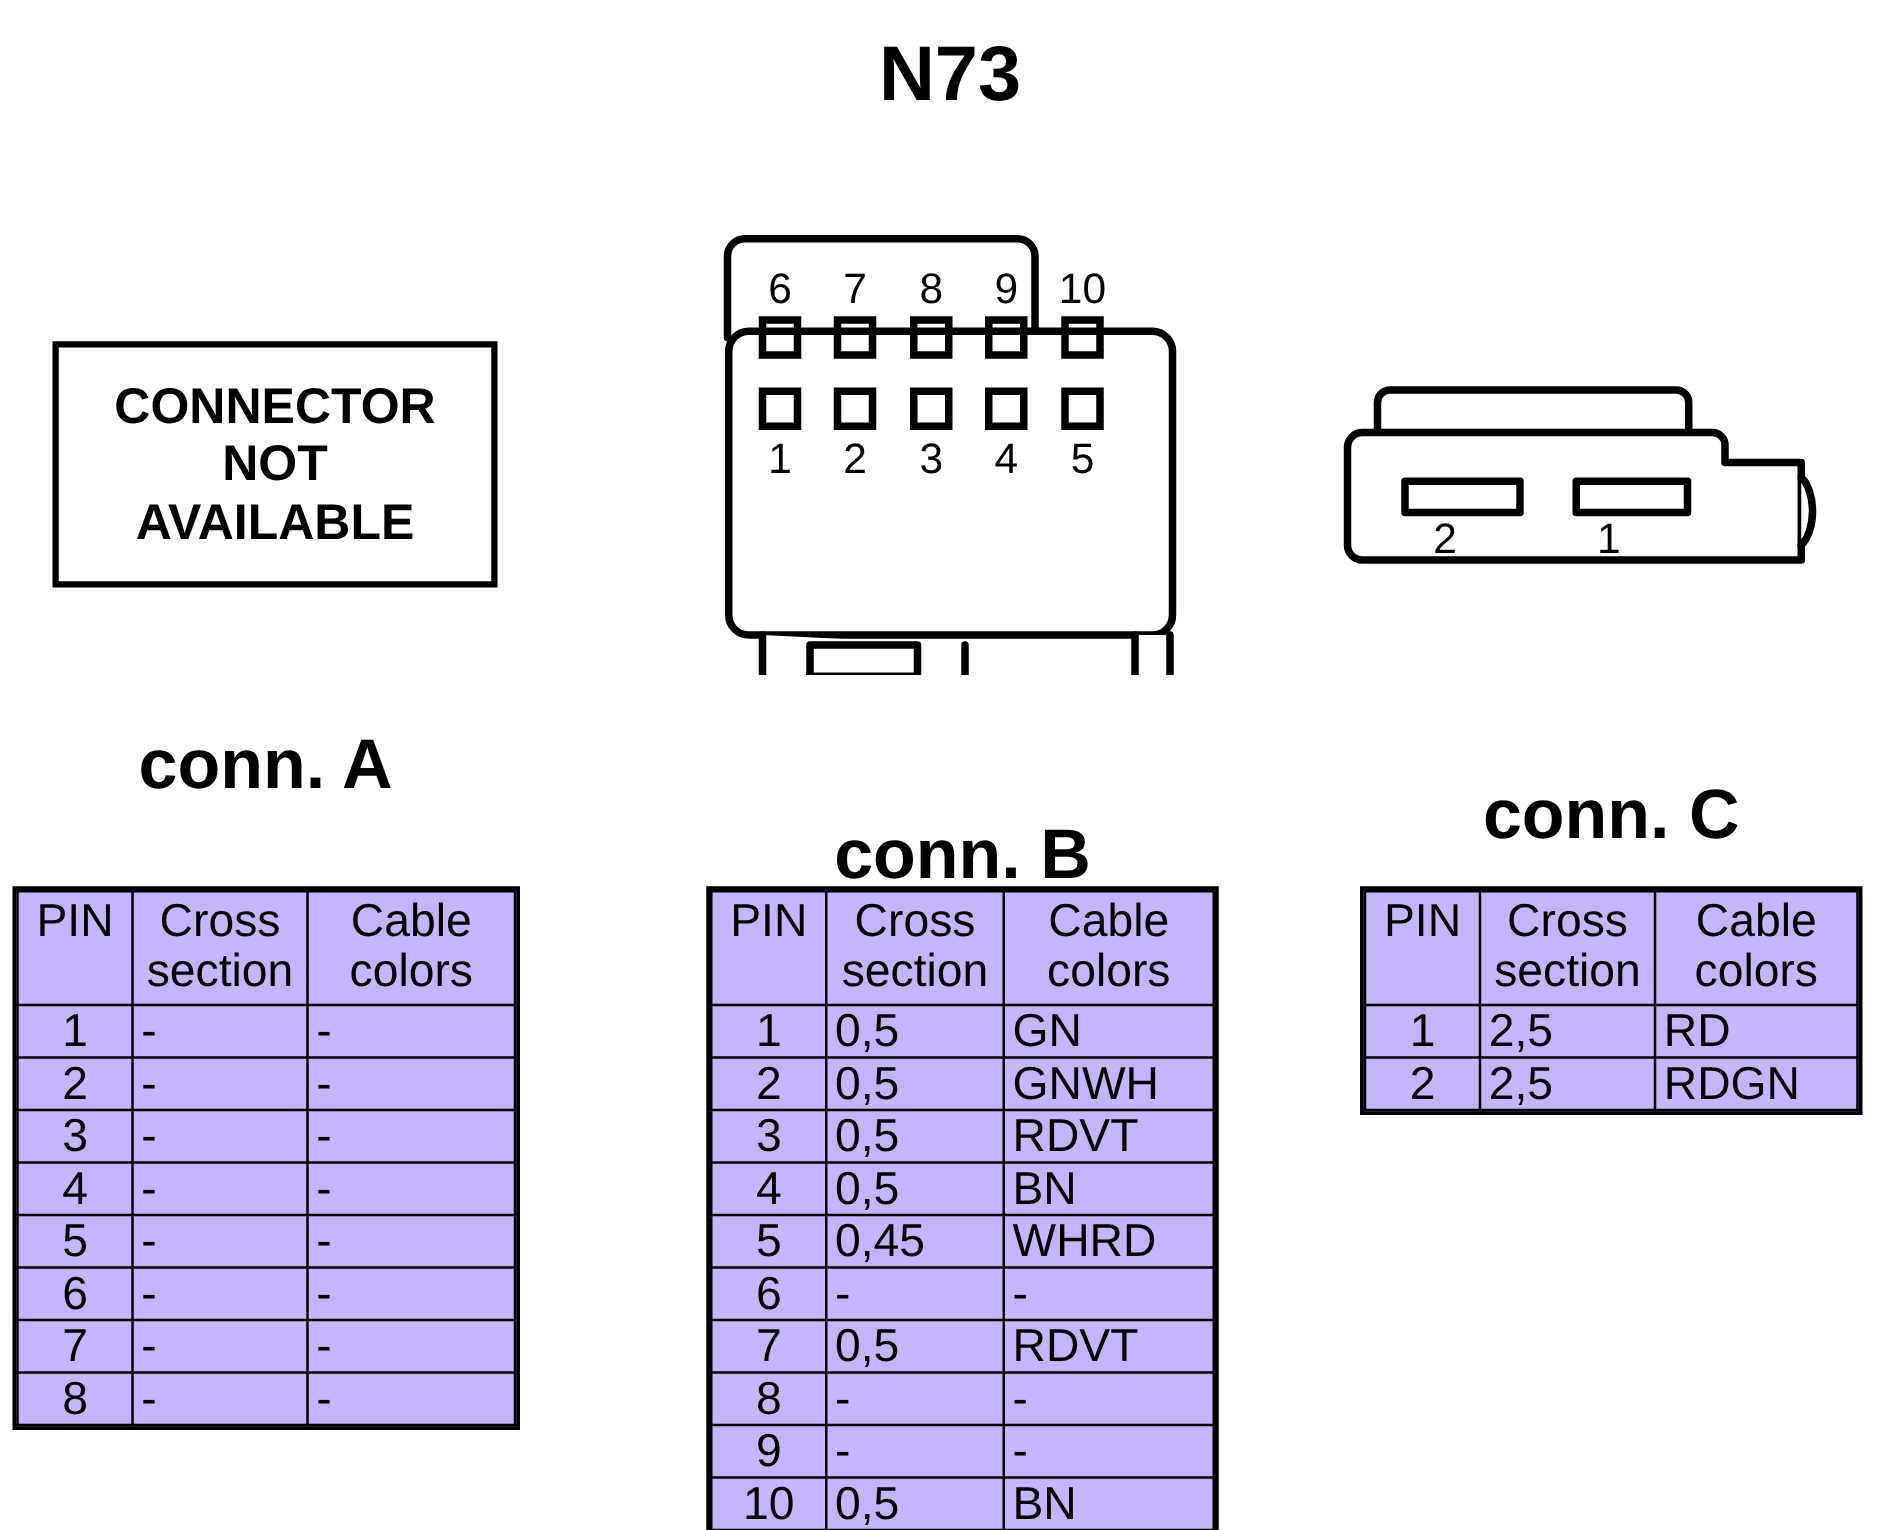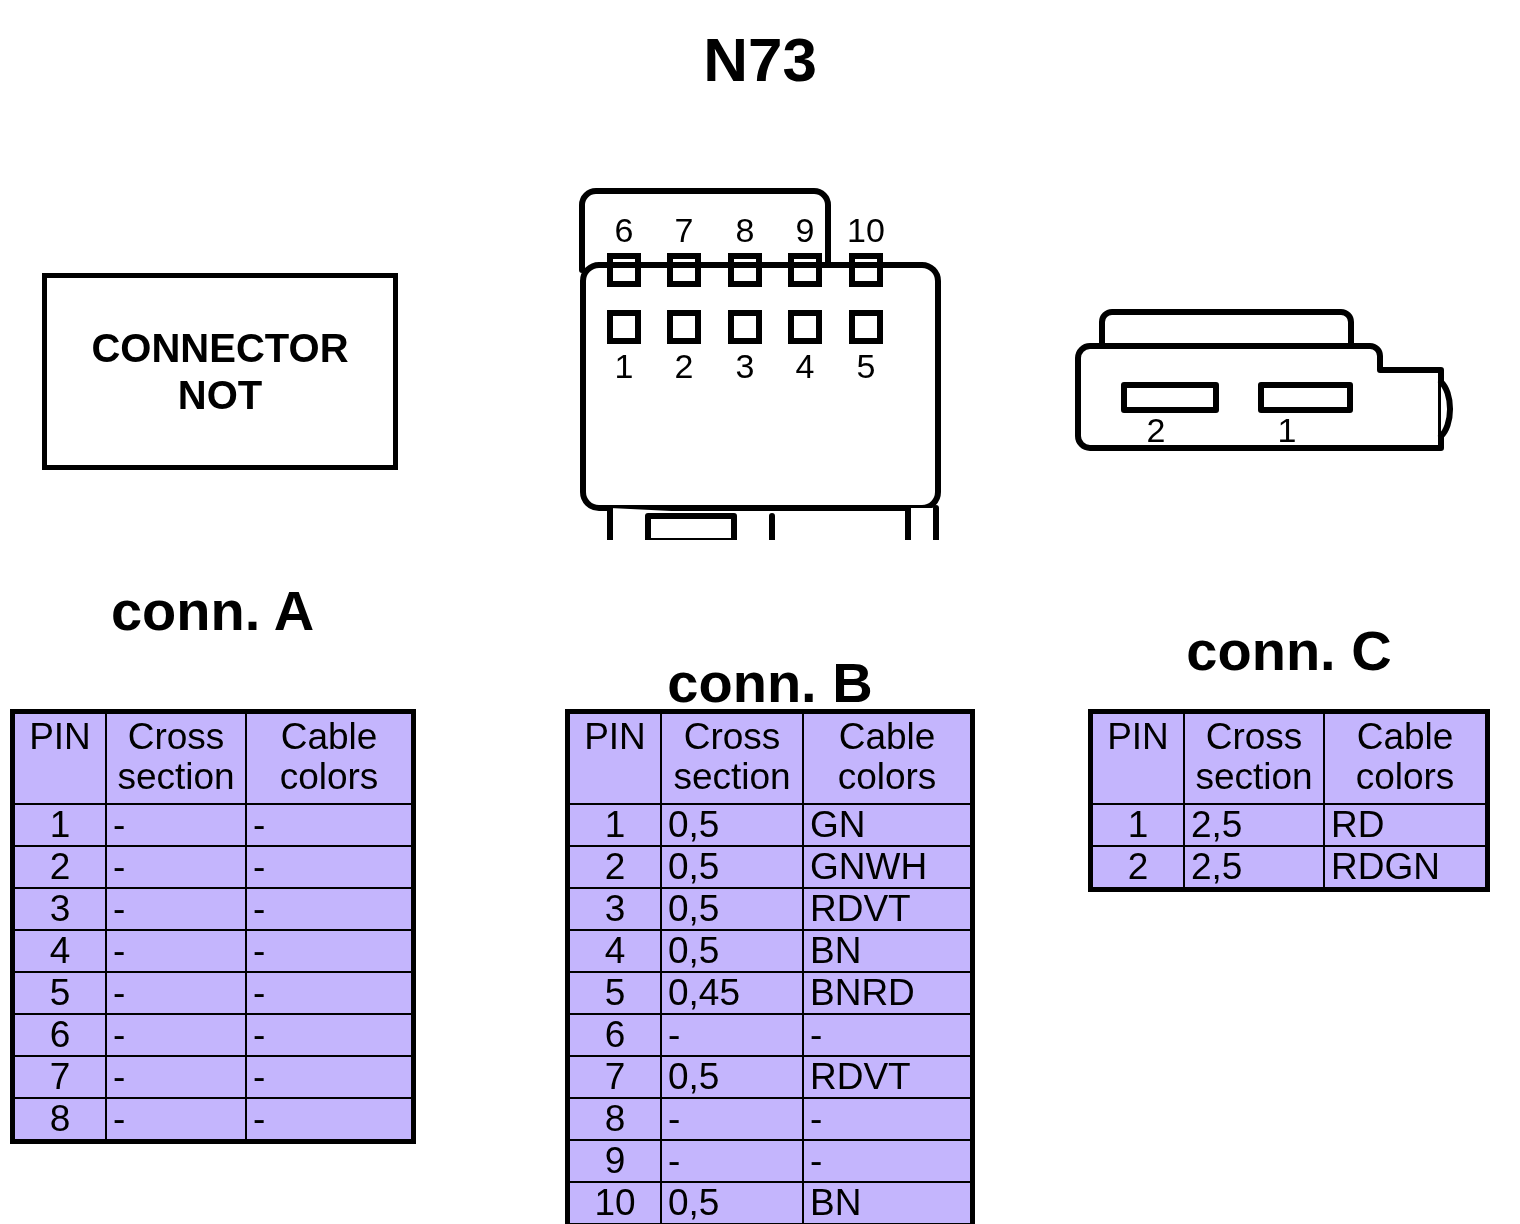--- a/index.html
+++ b/index.html
@@ -108,20 +108,21 @@
   #table-c col.c2 { width: 140px; }
 </style>
 </head>
 <body>
 
 <div class="page-title">N73</div>
 
 <div class="na-box">
   <div>CONNECTOR</div>
   <div>NOT</div>
+  <div>AVAILABLE</div>
 </div>
 
 <svg class="drawing" id="conn-b-drawing" viewBox="0 0 400 390">
   <g fill="none" stroke="#000" stroke-width="6" stroke-linejoin="round" stroke-linecap="round">
 
     <path d="M 22 55 L 22 120 M 22 55 A 14 14 0 0 1 36 41 L 254 41 A 14 14 0 0 1 268 55 L 268 115"></path>
 
     <rect x="23" y="115" width="355" height="243" rx="16" ry="16" fill="#fff"></rect>
 
     <path d="M 50 358 L 50 366 L 50 477 L 212 477 L 212 366" fill="#fff"></path>
@@ -287,21 +288,21 @@
         <td class="val-col">RDVT</td>
       </tr>
       <tr>
         <td class="pin-col">4</td>
         <td class="val-col">0,5</td>
         <td class="val-col">BN</td>
       </tr>
       <tr>
         <td class="pin-col">5</td>
         <td class="val-col">0,45</td>
-        <td class="val-col">BNRD</td>
+        <td class="val-col">WHRD</td>
       </tr>
       <tr>
         <td class="pin-col">6</td>
         <td class="val-col">-</td>
         <td class="val-col">-</td>
       </tr>
       <tr>
         <td class="pin-col">7</td>
         <td class="val-col">0,5</td>
         <td class="val-col">RDVT</td>

